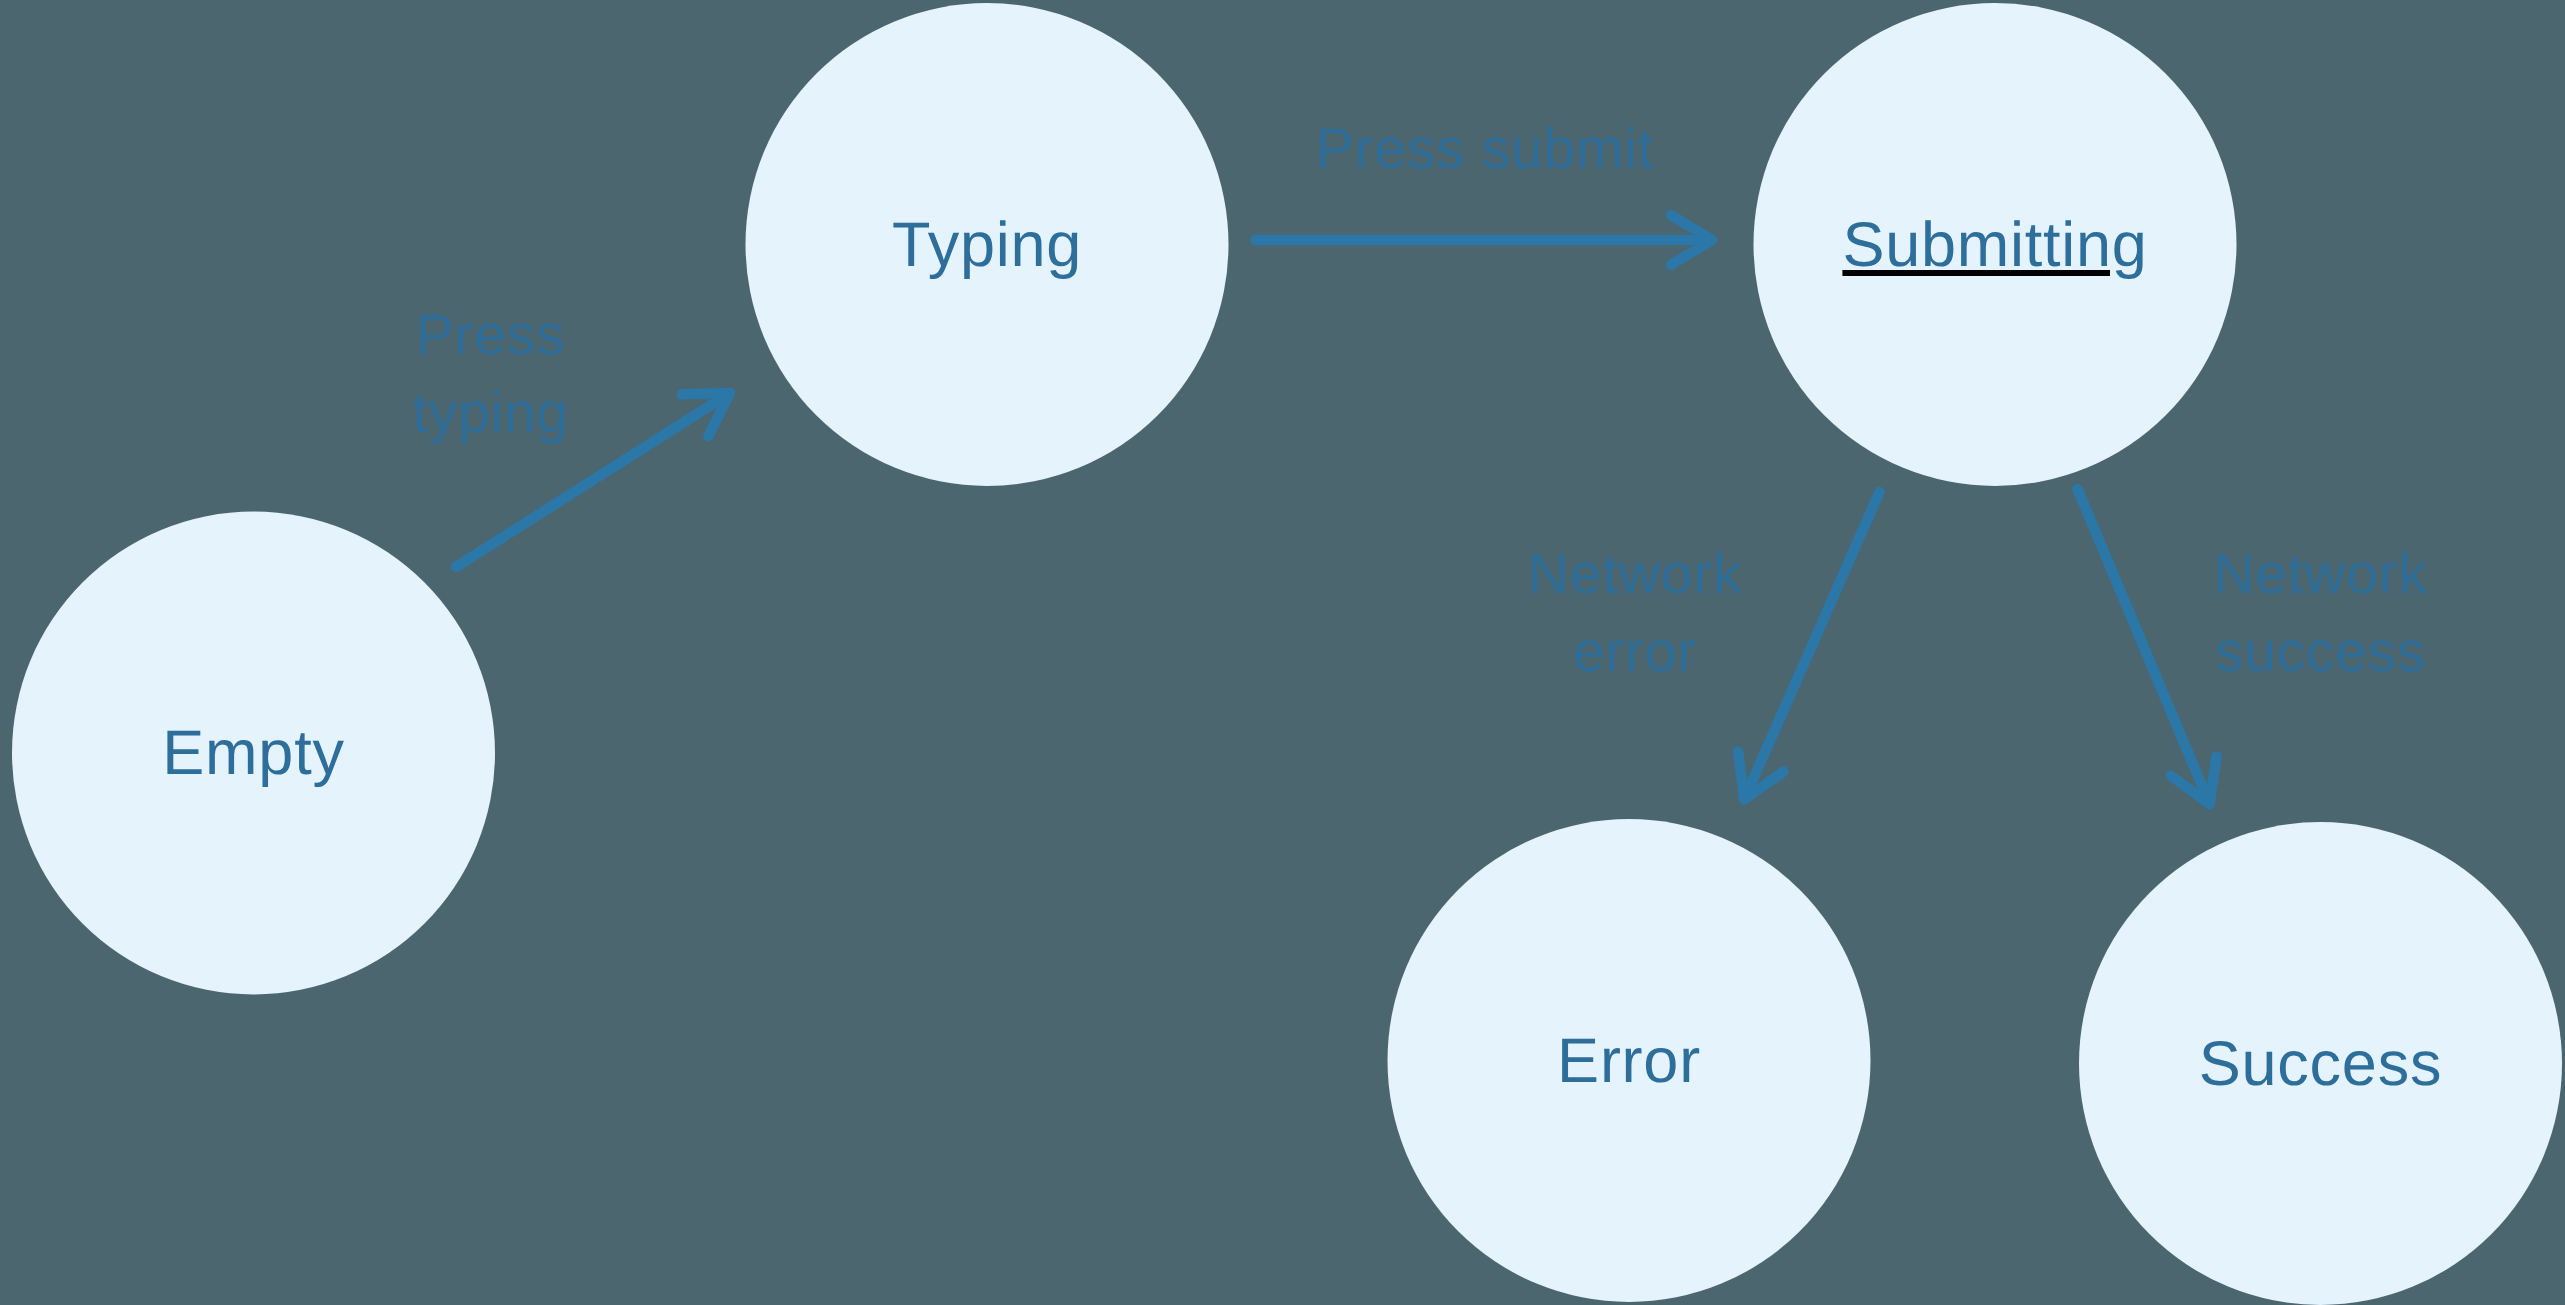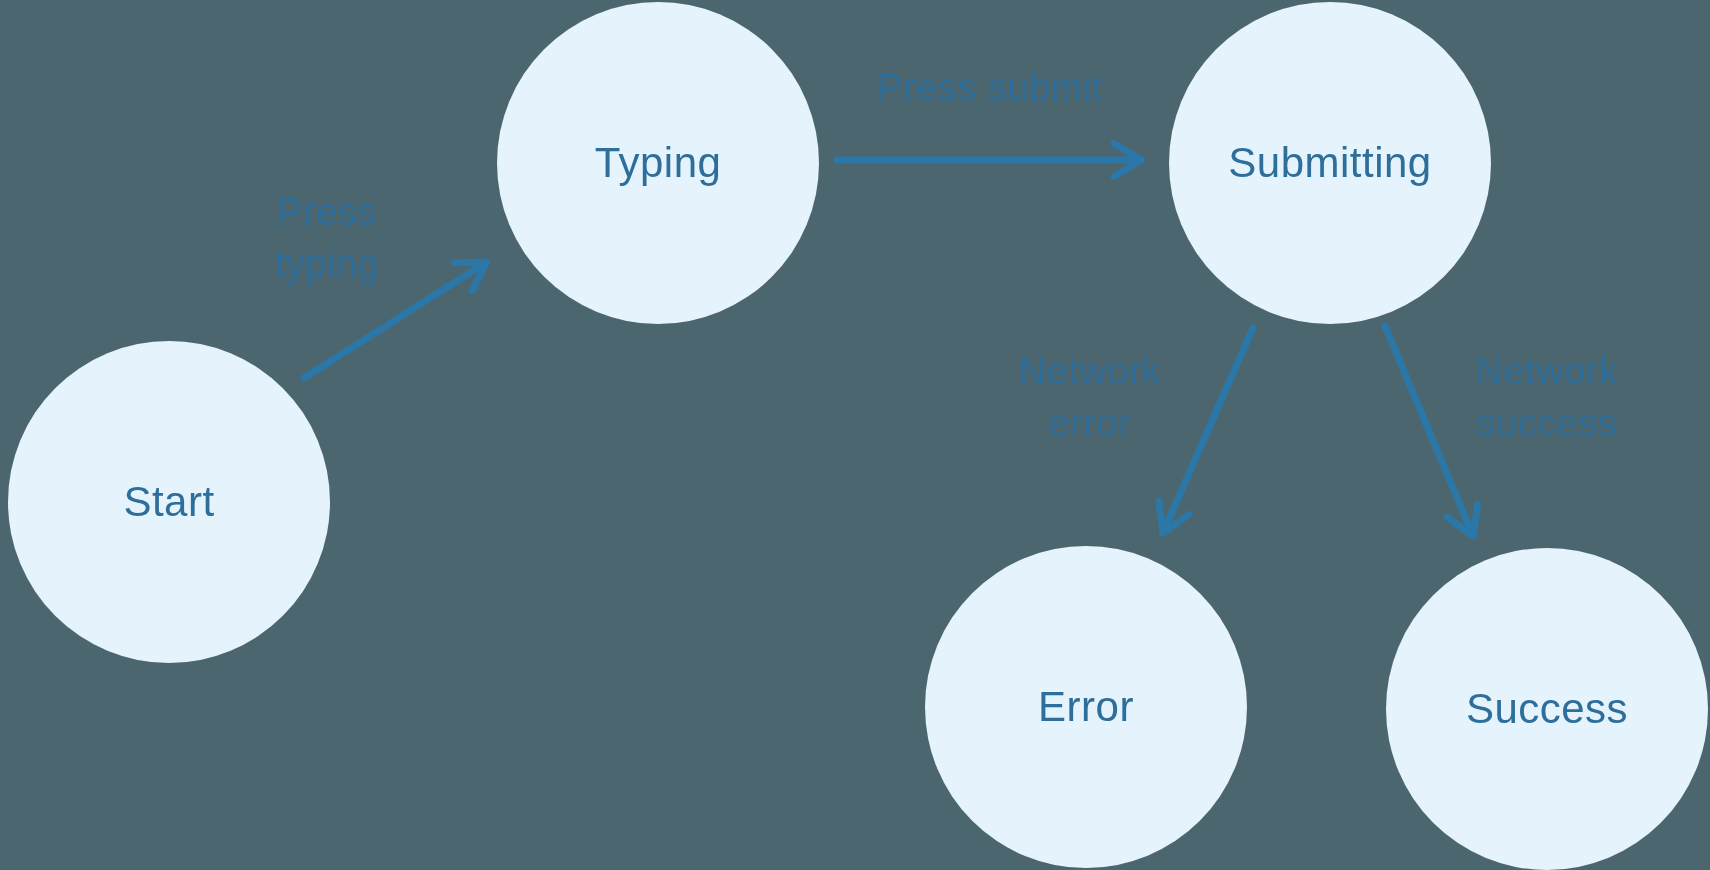--- a/index.html
+++ b/index.html
@@ -43,25 +43,26 @@
   .edge-label {
     position: absolute;
     transform: translateX(-50%);
     text-align: center;
     font-size: 38px;
     font-weight: 500;
     letter-spacing: 0.5px;
     line-height: 52px;
     color: var(--edge-label);
     white-space: nowrap;
+    margin-top: 12px;
   }
   
   .state-empty      { left: 8px;    top: 341px; }
   .state-typing     { left: 497px;  top: 2px;   }
-  .state-submitting { left: 1169px; top: 2px;   }
+  .state-submitting { left: 1169px; top: 2px; text-decoration: underline;   }
   .state-error      { left: 925px;  top: 546px; }
   .state-success    { left: 1386px; top: 548px; }
   
   .edge-label-start-typing    { left: 327px;  top: 186px; }
   .edge-label-press-submit    { left: 990px;  top: 62px;  }
   .edge-label-network-error   { left: 1090px; top: 345px; }
   .edge-label-network-success { left: 1547px; top: 345px; }
 </style>
 </head>
 <body>
@@ -74,21 +75,21 @@
         <path d="M2.5,1.5 L10,6 L2.5,10.5" fill="none" stroke="var(--edge)" stroke-width="1.9" stroke-linecap="round" stroke-linejoin="round"></path>
       </marker>
     </defs>
     <line x1="304" y1="378" x2="482" y2="265" stroke="var(--edge)" stroke-width="7" stroke-linecap="round" marker-end="url(#ah)"></line>
     <line x1="837" y1="160" x2="1136" y2="160" stroke="var(--edge)" stroke-width="7" stroke-linecap="round" marker-end="url(#ah)"></line>
     <line x1="1253" y1="328" x2="1165" y2="528" stroke="var(--edge)" stroke-width="7" stroke-linecap="round" marker-end="url(#ah)"></line>
     <line x1="1385" y1="326" x2="1471" y2="531" stroke="var(--edge)" stroke-width="7" stroke-linecap="round" marker-end="url(#ah)"></line>
   </svg>
 
   <div class="state state-empty">
-    <span class="state-label">Start</span>
+    <span class="state-label">Empty</span>
   </div>
 
   <div class="state state-typing">
     <span class="state-label">Typing</span>
   </div>
 
   <div class="state state-submitting">
     <span class="state-label">Submitting</span>
   </div>
 

